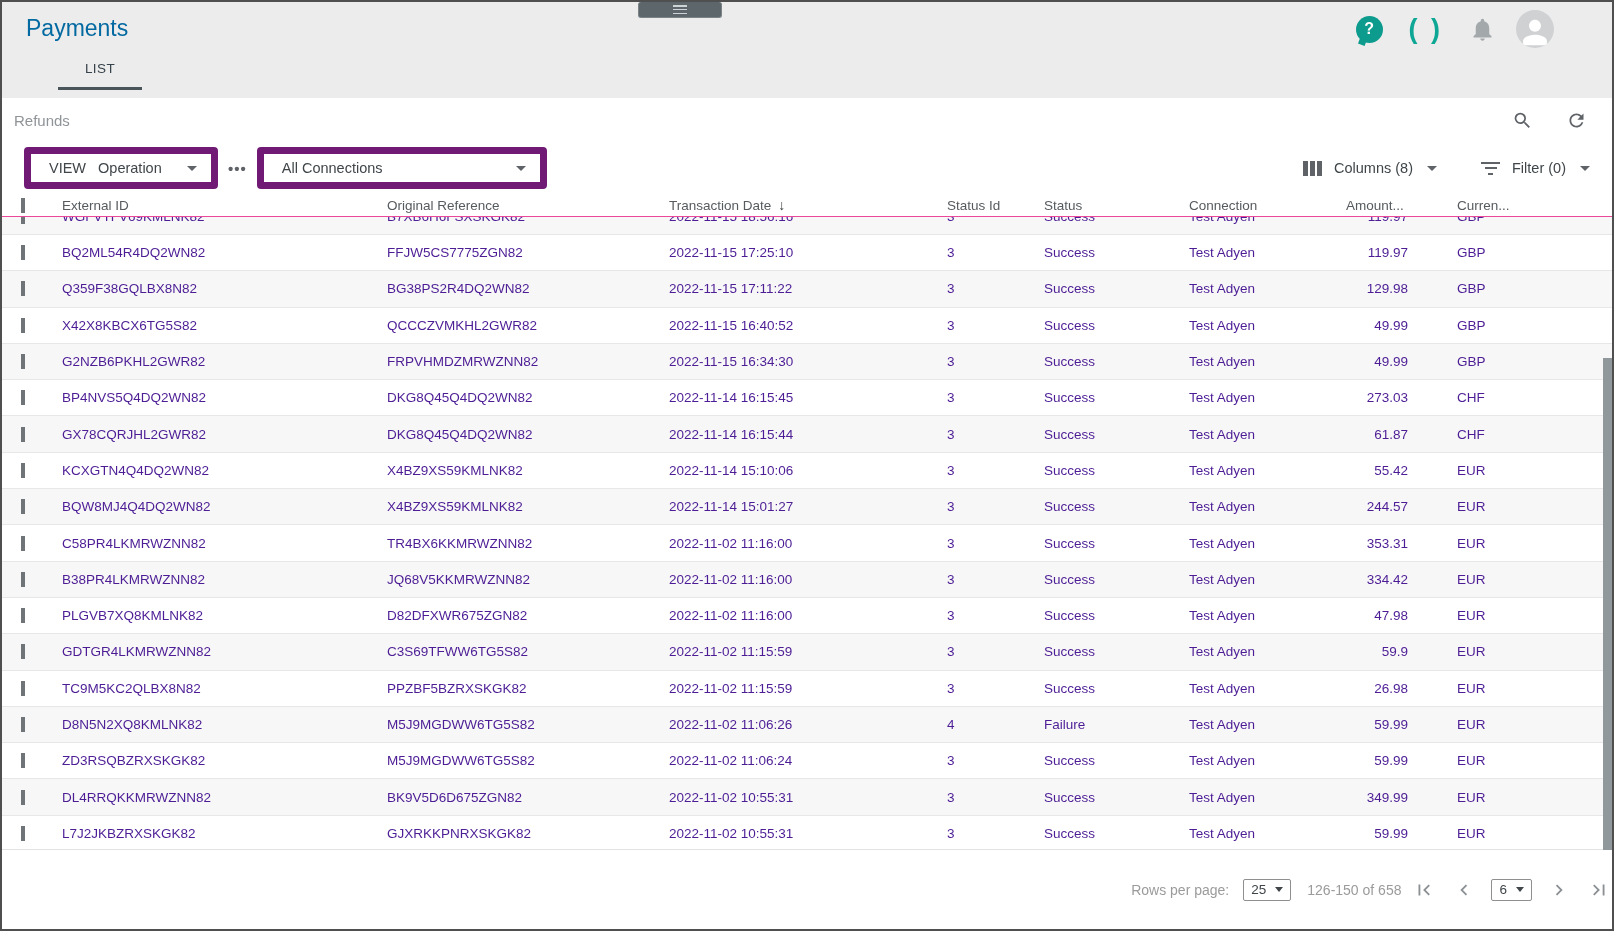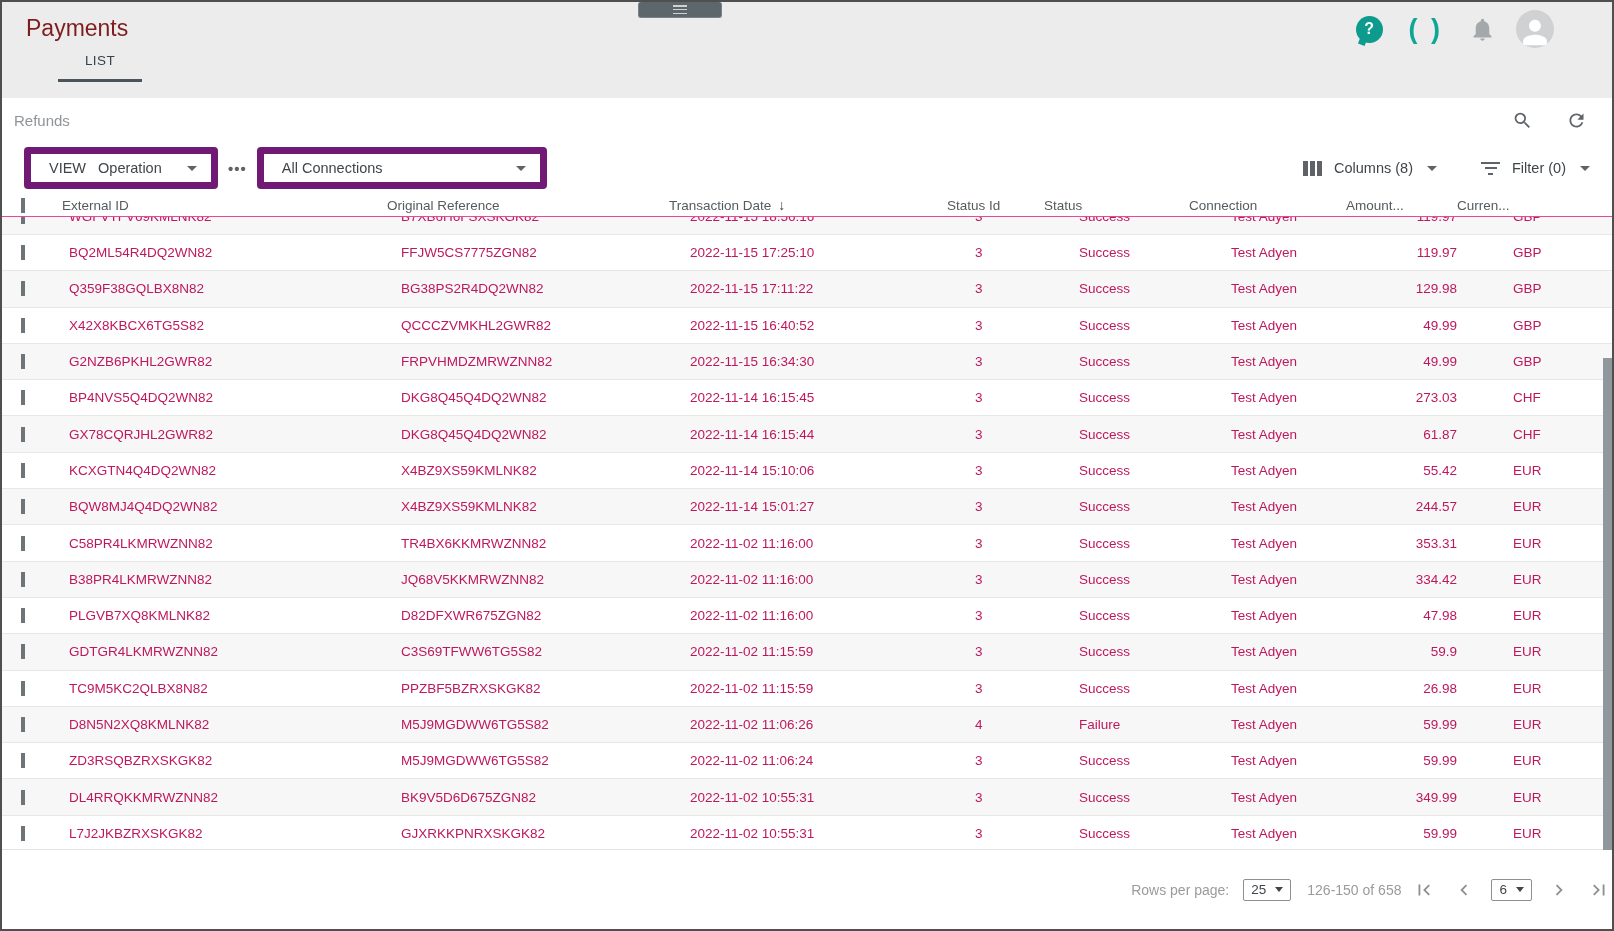--- a/index.html
+++ b/index.html
@@ -6,30 +6,30 @@
   html,body { width:1614px; height:931px; font-family:"Liberation Sans","DejaVu Sans",sans-serif; background:#fff; }
   .page { position:relative; width:1614px; height:931px; border:2px solid #4f4f4f; background:#fff;
           display:flex; flex-direction:column; overflow:hidden; }
 
   
   .appbar { position:relative; height:96px; background:#ececec; flex:0 0 auto; }
   .menu-handle { position:absolute; left:636px; top:0; width:84px; height:16px; background:#5c666b;
                  border:1px solid #7a8388; border-top:none; border-radius:3px; display:flex; align-items:center; justify-content:center; }
   .menu-handle .bars { width:14px; height:9px; display:flex; flex-direction:column; justify-content:space-between; }
   .menu-handle .bars i { display:block; height:1.5px; background:#cdd2d4; }
-  .page-title { position:absolute; left:24px; top:13px; font-size:23px; color:#7f1d1d; }
+  .page-title { position:absolute; left:24px; top:13px; font-size:23px; color:#0369a1; }
   .appbar-icons { position:absolute; right:58px; top:8px; display:flex; align-items:center; gap:20px; }
   .help-bubble { position:relative; width:27px; height:27px; border-radius:50%; background:#0c9b8d; color:#fff;
                  font-size:16px; font-weight:bold; display:flex; align-items:center; justify-content:center; }
   .help-bubble:after { content:""; position:absolute; left:3px; bottom:-2px; width:7px; height:7px; background:#0c9b8d;
                        transform:rotate(20deg); }
   .logo-parens { color:#0ea795; font-size:27px; font-weight:bold; letter-spacing:3px; padding:0 6px; }
   .bell svg { display:block; }
   .avatar { width:38px; height:38px; border-radius:50%; background:#cfd1d3; overflow:hidden; display:flex; align-items:flex-end; justify-content:center; }
-  .tabs { position:absolute; left:0; bottom:16px; height:44px; width:100%; }
+  .tabs { position:absolute; left:0; bottom:8px; height:44px; width:100%; }
   .tab { position:absolute; left:56px; bottom:0; width:84px; height:44px; display:flex; align-items:center; justify-content:center;
          font-size:13.5px; letter-spacing:.4px; color:#37424a; font-weight:500; }
   .tab-underline { position:absolute; left:56px; bottom:0; width:84px; height:3px; background:#4a555b; }
 
   
   .viewbar { height:44px; display:flex; align-items:center; padding:0 22px 0 12px; flex:0 0 auto;gap:12px; }
   .view-title { font-size:15px; color:#8f9498; }
   .viewbar .spacer { flex:1; }
   .icon-btn { width:28px; height:28px; display:flex; align-items:center; justify-content:center; margin-left:14px; cursor:pointer; }
 
@@ -57,21 +57,21 @@
   .thead > div, .trow > div { padding-left:4px; white-space:nowrap; overflow:hidden; }
   .cell-cb { padding-left:19px !important; }
   .cell-amount { text-align:right; padding-right:2px; }
   .thead .cell-amount { text-align:left; padding-left:16px !important; }
   .cell-currency { padding-left:47px !important; }
   .checkbox { width:18px; height:18px; border:2px solid #6f7478; border-radius:2px; background:transparent; cursor:pointer; }
   .sort-arrow { color:#3c4043; font-weight:bold; margin-left:7px; font-size:14px; }
   .date-head { display:flex; align-items:center; }
 
   .tbody { flex:1 1 auto; overflow:hidden; }
-  .trow { height:36.3px; border-bottom:1px solid #e7e7e7; font-size:13.5px; color:#be185d; cursor:pointer;gap:7px; }
+  .trow { height:36.3px; border-bottom:1px solid #e7e7e7; font-size:13.5px; color:#4c1d95; cursor:pointer; }
   .trow.alt { background:#f7f7f7; }
   .trow.partial { height:18px; overflow:hidden; }
   .trow.partial > div { transform:translateY(-9px); }
 
   
   .tfoot { flex:0 0 auto; height:80px; margin-top:5px; border-top:1px solid #e2e2e2; display:flex; align-items:center;
            justify-content:flex-end; padding-right:0; color:#9b9b9b; font-size:14px; }
   .tfoot .gap { width:22px; }
   .mini-select { border:1px solid #8f8f8f; border-radius:2px; height:22px; display:flex; align-items:center;
                  padding:0 7px; color:#3f4549; font-size:13.5px; background:#fff; cursor:pointer; }

